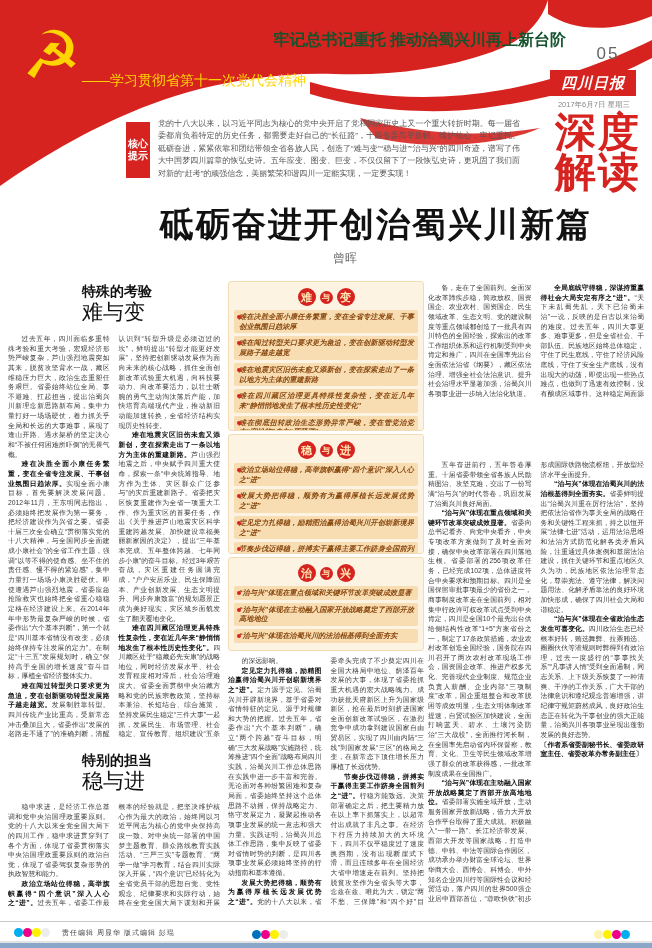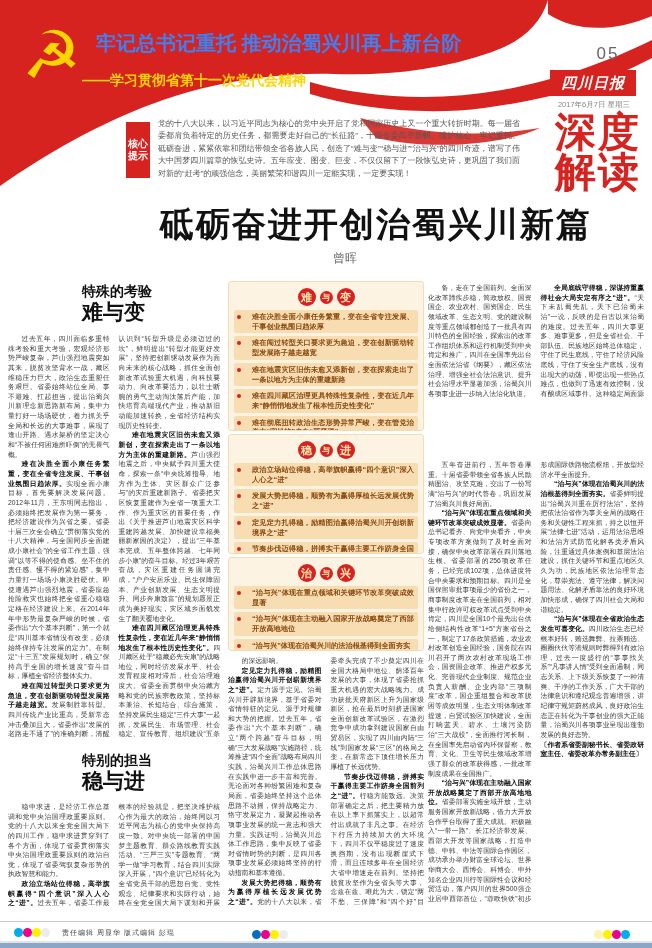--- a/index.html
+++ b/index.html
@@ -2,23 +2,23 @@
 <html><head>
 <meta charset="utf-8">
 <style>
   html,body{margin:0;padding:0;background:#fff;}
   .page{position:relative;width:652px;height:948px;background:#fff;overflow:hidden;
         font-family:"Liberation Sans","DejaVu Sans",sans-serif;}
   
   .banner{position:absolute;left:0;top:0;width:652px;height:200px;}
   .banner svg{position:absolute;left:0;top:0;}
   .emblem{position:absolute;left:22px;top:22px;font-size:66px;color:#ffd400;line-height:1;}
-  .banner-title{position:absolute;left:96px;top:30px;width:470px;font-size:20px;font-weight:900;
-     color:#3b82f6;letter-spacing:0px;white-space:nowrap;}
-  .banner-sub{position:absolute;left:82px;top:72px;font-size:14px;font-weight:700;color:#ffd400;white-space:nowrap;}
+  .banner-title{position:absolute;left:96px;top:30px;width:470px;font-size:16px;font-weight:900;
+     color:#14532d;letter-spacing:0px;white-space:nowrap;text-align:right;}
+  .banner-sub{position:absolute;left:82px;top:72px;font-size:14px;font-weight:400;color:#ffd400;white-space:nowrap;}
   
   .page-num{position:absolute;left:578px;top:44px;width:60px;text-align:center;font-size:17px;color:#666;letter-spacing:2px;}
   .paper-box{position:absolute;left:550px;top:70px;width:86px;height:26px;background:#d6231f;
      color:#fff;font-style:italic;font-weight:700;font-size:15px;text-align:center;line-height:26px;letter-spacing:1px;}
   .date-line{position:absolute;left:544px;top:100px;width:100px;text-align:center;font-size:7.5px;color:#888;}
   .column-name{position:absolute;left:548px;top:112px;width:100px;font-size:41px;font-weight:900;
      color:#d6231f;line-height:0.98;letter-spacing:2px;text-align:center;}
   
   .core-tip-label{position:absolute;left:126px;top:122px;width:24px;height:56px;background:#d6231f;
      color:#fff;font-size:10px;font-weight:700;text-align:center;line-height:1.2;
@@ -27,37 +27,37 @@
   .core-tip-text{position:absolute;left:158px;top:118px;width:362px;height:64px;font-size:8px;
      line-height:1.55;color:#555;text-align:justify;overflow:hidden;}
   
   .headline{position:absolute;left:60px;top:202px;width:532px;text-align:right;font-size:34px;
      font-weight:900;color:#111;letter-spacing:2px;}
   .byline{position:absolute;left:0;top:250px;width:652px;text-align:center;font-size:12px;color:#666;margin-left:19px;}
   
   .sec-head{position:absolute;display:flex;align-items:flex-end;}
   .sec-bar{width:5px;background:#d6231f;margin-right:7px;}
   .sec-kicker{font-size:14px;font-weight:700;color:#111;line-height:1.2;}
-  .sec-title{font-size:21px;font-weight:700;color:#111;line-height:1.1;}
+  .sec-title{font-size:21px;font-weight:400;color:#111;line-height:1.1;}
   
   .textblock{position:absolute;column-count:2;column-gap:9px;column-fill:auto;
      font-size:6.8px;line-height:1.42;text-align:justify;color:#3a3a3a;overflow:hidden;}
   .textblock p{margin:0;text-indent:2em;}
   .textblock p b{color:#111;}
   .textblock p.credit{font-weight:700;color:#111;text-indent:0;}
   
   .infobox{position:absolute;background:#fdf3e3;border:1px solid #f2dcb4;border-radius:3px;
      padding:5px 5px 2px 5px;overflow:hidden;box-sizing:border-box;}
   .badge{display:flex;justify-content:center;align-items:center;gap:4px;margin:1px 0 4px 0;}
   .badge .c{background:#d6231f;color:#ffe8b4;border-radius:50%;font-weight:700;
      display:flex;align-items:center;justify-content:center;}
   .badge .c.big{width:18px;height:18px;font-size:11px;}
   .badge .c.small{width:13px;height:13px;font-size:8px;}
   .box-item{position:relative;background:#f8dcb2;border-radius:2px;margin-bottom:3px;
-     padding:2px 4px 2px 18px;font-size:7.2px;font-weight:700;color:#8a4a10;line-height:1.35;text-align:justify;}
+     padding:2px 4px 2px 5px;font-size:7.2px;font-weight:700;color:#8a4a10;line-height:1.35;text-align:justify;font-style:italic;}
   .box-item .bullet{position:absolute;left:3px;top:5px;width:4px;height:4px;border-radius:50%;background:#d6231f;}
   
   .foot-rule{position:absolute;left:0;top:921px;width:652px;height:1px;background:#c9c9c9;}
   .dots{position:absolute;display:flex;align-items:center;}
   .dots i{width:9px;height:9px;border-radius:50%;margin-right:0px;display:inline-block;}
   .editors{position:absolute;left:62px;top:928px;font-size:7px;color:#444;letter-spacing:1px;}
   .bottom-bar{position:absolute;left:0;top:941px;width:652px;height:7px;background:#8aa6c9;border-top:2px solid #e3e3e3;}
 </style>
 </head>
 <body>

